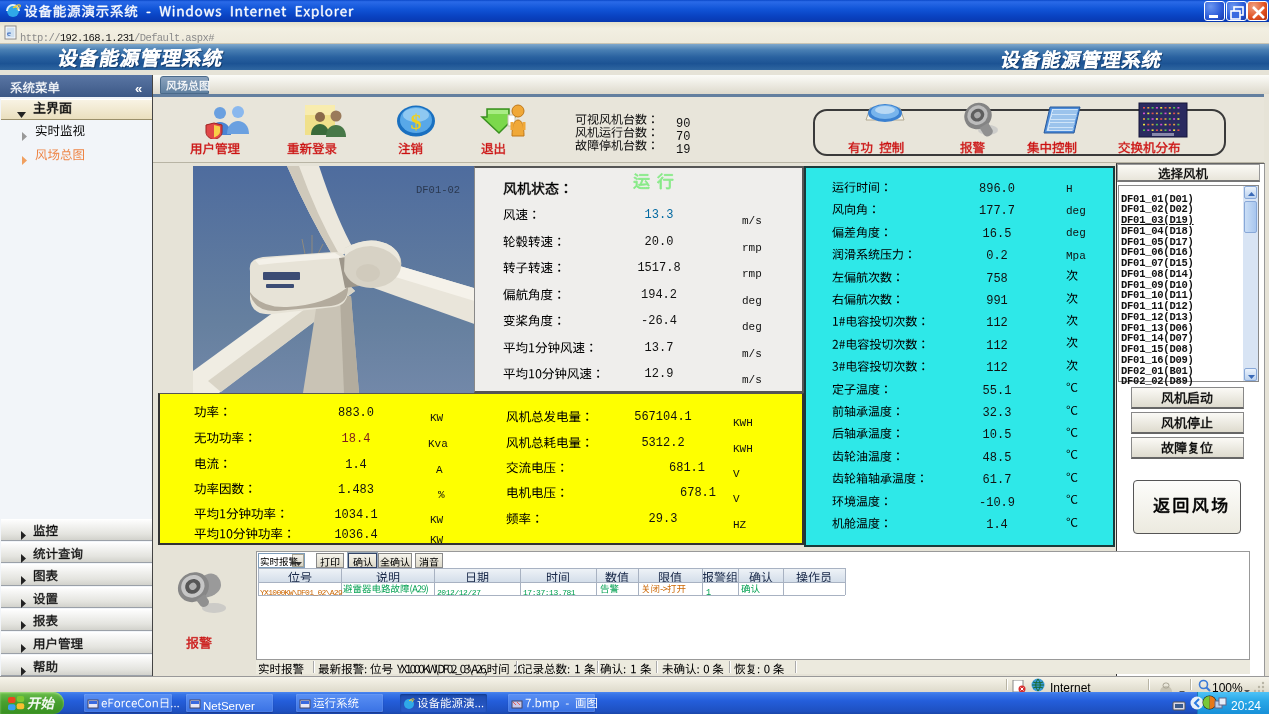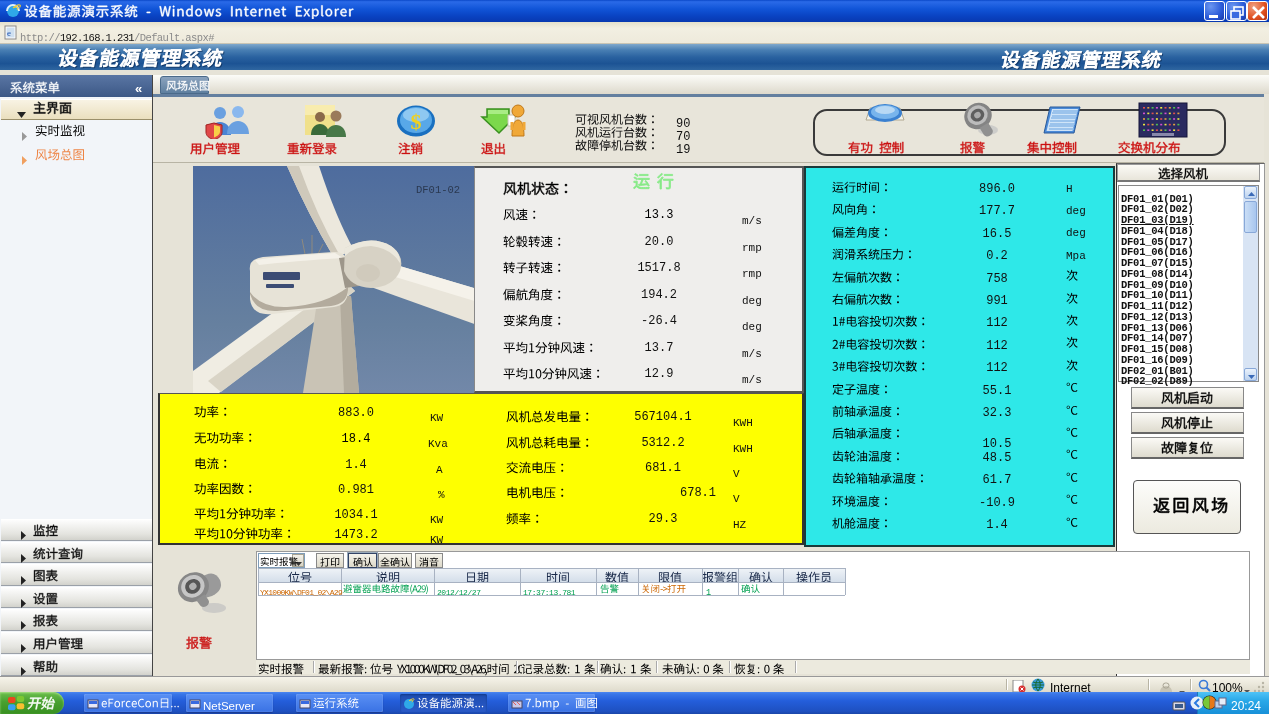--- a/index.html
+++ b/index.html
@@ -734,21 +734,21 @@
         <use href="#g884c" x="140"></use>
       </svg>
     </div>
 <div style="position:absolute;left:503px;top:207.0px;">
       <svg class="t" width="37.5" height="15.0" viewBox="0 -10 300 120" style="fill:#000;">
         <use href="#g98ce" x="0"></use>
         <use href="#g901f" x="100"></use>
         <use href="#gff1a" x="200"></use>
       </svg>
     </div>
-<div style="position:absolute;left:644.6px;top:204.0px;"><span style="font:normal 12px 'Liberation Mono';color:#000000;white-space:pre;">13.3</span></div>
+<div style="position:absolute;left:644.6px;top:204.0px;"><span style="font:normal 12px 'Liberation Mono';color:#0369a1;white-space:pre;">13.3</span></div>
 <div style="position:absolute;left:742px;top:210.0px;"><span style="font:normal 11px 'Liberation Mono';color:#111;white-space:pre;">m/s</span></div>
 <div style="position:absolute;left:503px;top:233.5px;">
       <svg class="t" width="62.5" height="15.0" viewBox="0 -10 500 120" style="fill:#000;">
         <use href="#g8f6e" x="0"></use>
         <use href="#g6bc2" x="100"></use>
         <use href="#g8f6c" x="200"></use>
         <use href="#g901f" x="300"></use>
         <use href="#gff1a" x="400"></use>
       </svg>
     </div>
@@ -985,21 +985,21 @@
 <div style="position:absolute;left:832px;top:426.4px;">
       <svg class="t" width="72.0" height="14.4" viewBox="0 -10 600 120" style="fill:#000;">
         <use href="#g540e" x="0"></use>
         <use href="#g8f74" x="100"></use>
         <use href="#g627f" x="200"></use>
         <use href="#g6e29" x="300"></use>
         <use href="#g5ea6" x="400"></use>
         <use href="#gff1a" x="500"></use>
       </svg>
     </div>
-<div style="position:absolute;left:982.6px;top:424.4px;margin-top:9px;"><span style="font:normal 12px 'Liberation Mono';color:#111;white-space:pre;">10.5</span></div>
+<div style="position:absolute;left:982.6px;top:424.4px;"><span style="font:normal 12px 'Liberation Mono';color:#111;white-space:pre;">10.5</span></div>
 <div style="position:absolute;left:1066px;top:424.9px;">
       <svg class="t" width="12.0" height="14.4" viewBox="0 -10 100 120" style="fill:#000;">
         <use href="#g2103" x="0"></use>
       </svg>
     </div>
 <div style="position:absolute;left:832px;top:448.79999999999995px;">
       <svg class="t" width="72.0" height="14.4" viewBox="0 -10 600 120" style="fill:#000;">
         <use href="#g9f7f" x="0"></use>
         <use href="#g8f6e" x="100"></use>
         <use href="#g6cb9" x="200"></use>
@@ -1074,41 +1074,41 @@
 <div style="position:absolute;left:430px;top:407px;"><span style="font:normal 11px 'Liberation Mono';color:#111;white-space:pre;">KW</span></div>
 <div style="position:absolute;left:194px;top:430px;">
       <svg class="t" width="62.5" height="15.0" viewBox="0 -10 500 120" style="fill:#000;">
         <use href="#g65e0" x="0"></use>
         <use href="#g529f" x="100"></use>
         <use href="#g529f" x="200"></use>
         <use href="#g7387" x="300"></use>
         <use href="#gff1a" x="400"></use>
       </svg>
     </div>
-<div style="position:absolute;left:341.6px;top:428px;"><span style="font:normal 12px 'Liberation Mono';color:#000000;white-space:pre;">18.4</span></div>
+<div style="position:absolute;left:341.6px;top:428px;"><span style="font:normal 12px 'Liberation Mono';color:#7f1d1d;white-space:pre;">18.4</span></div>
 <div style="position:absolute;left:428px;top:433px;"><span style="font:normal 11px 'Liberation Mono';color:#111;white-space:pre;">Kva</span></div>
 <div style="position:absolute;left:194px;top:456px;">
       <svg class="t" width="37.5" height="15.0" viewBox="0 -10 300 120" style="fill:#000;">
         <use href="#g7535" x="0"></use>
         <use href="#g6d41" x="100"></use>
         <use href="#gff1a" x="200"></use>
       </svg>
     </div>
 <div style="position:absolute;left:345.2px;top:454px;"><span style="font:normal 12px 'Liberation Mono';color:#111;white-space:pre;">1.4</span></div>
 <div style="position:absolute;left:436px;top:459px;"><span style="font:normal 11px 'Liberation Mono';color:#111;white-space:pre;">A</span></div>
 <div style="position:absolute;left:194px;top:481px;">
       <svg class="t" width="62.5" height="15.0" viewBox="0 -10 500 120" style="fill:#000;">
         <use href="#g529f" x="0"></use>
         <use href="#g7387" x="100"></use>
         <use href="#g56e0" x="200"></use>
         <use href="#g6570" x="300"></use>
         <use href="#gff1a" x="400"></use>
       </svg>
     </div>
-<div style="position:absolute;left:338.0px;top:479px;"><span style="font:normal 12px 'Liberation Mono';color:#111;white-space:pre;">0.981</span></div>
+<div style="position:absolute;left:338.0px;top:479px;"><span style="font:normal 12px 'Liberation Mono';color:#111;white-space:pre;">1.483</span></div>
 <div style="position:absolute;left:438px;top:484px;"><span style="font:normal 11px 'Liberation Mono';color:#111;white-space:pre;">%</span></div>
 <div style="position:absolute;left:194px;top:506px;">
       <svg class="t" width="94.4" height="15.0" viewBox="0 -10 755 120" style="fill:#000;">
         <use href="#g5e73" x="0"></use>
         <use href="#g5747" x="100"></use>
         <use href="#g0031" x="200"></use>
         <use href="#g5206" x="256"></use>
         <use href="#g949f" x="356"></use>
         <use href="#g529f" x="456"></use>
         <use href="#g7387" x="556"></use>
@@ -1123,21 +1123,21 @@
         <use href="#g5747" x="100"></use>
         <use href="#g0031" x="200"></use>
         <use href="#g0030" x="256"></use>
         <use href="#g5206" x="311"></use>
         <use href="#g949f" x="411"></use>
         <use href="#g529f" x="511"></use>
         <use href="#g7387" x="611"></use>
         <use href="#gff1a" x="711"></use>
       </svg>
     </div>
-<div style="position:absolute;left:334.4px;top:524px;"><span style="font:normal 12px 'Liberation Mono';color:#111;white-space:pre;">1473.2</span></div>
+<div style="position:absolute;left:334.4px;top:524px;"><span style="font:normal 12px 'Liberation Mono';color:#111;white-space:pre;">1036.4</span></div>
 <div style="position:absolute;left:430px;top:529px;"><span style="font:normal 11px 'Liberation Mono';color:#111;white-space:pre;">KW</span></div>
 <div style="position:absolute;left:506px;top:409px;">
       <svg class="t" width="87.5" height="15.0" viewBox="0 -10 700 120" style="fill:#000;">
         <use href="#g98ce" x="0"></use>
         <use href="#g673a" x="100"></use>
         <use href="#g603b" x="200"></use>
         <use href="#g53d1" x="300"></use>
         <use href="#g7535" x="400"></use>
         <use href="#g91cf" x="500"></use>
         <use href="#gff1a" x="600"></use>
@@ -1160,21 +1160,21 @@
 <div style="position:absolute;left:733px;top:438px;"><span style="font:normal 11px 'Liberation Mono';color:#111;white-space:pre;">KWH</span></div>
 <div style="position:absolute;left:506px;top:460px;">
       <svg class="t" width="62.5" height="15.0" viewBox="0 -10 500 120" style="fill:#000;">
         <use href="#g4ea4" x="0"></use>
         <use href="#g6d41" x="100"></use>
         <use href="#g7535" x="200"></use>
         <use href="#g538b" x="300"></use>
         <use href="#gff1a" x="400"></use>
       </svg>
     </div>
-<div style="position:absolute;left:645.0px;top:457px;"><span style="font:normal 12px 'Liberation Mono';color:#111;white-space:pre;">681.1</span></div>
+<div style="position:absolute;left:645.0px;top:457px;"><span style="font:normal 12px 'Liberation Mono';color:#111;white-space:pre;margin-left:24px;">681.1</span></div>
 <div style="position:absolute;left:733px;top:463px;"><span style="font:normal 11px 'Liberation Mono';color:#111;white-space:pre;">V</span></div>
 <div style="position:absolute;left:506px;top:485px;">
       <svg class="t" width="62.5" height="15.0" viewBox="0 -10 500 120" style="fill:#000;">
         <use href="#g7535" x="0"></use>
         <use href="#g673a" x="100"></use>
         <use href="#g7535" x="200"></use>
         <use href="#g538b" x="300"></use>
         <use href="#gff1a" x="400"></use>
       </svg>
     </div>

